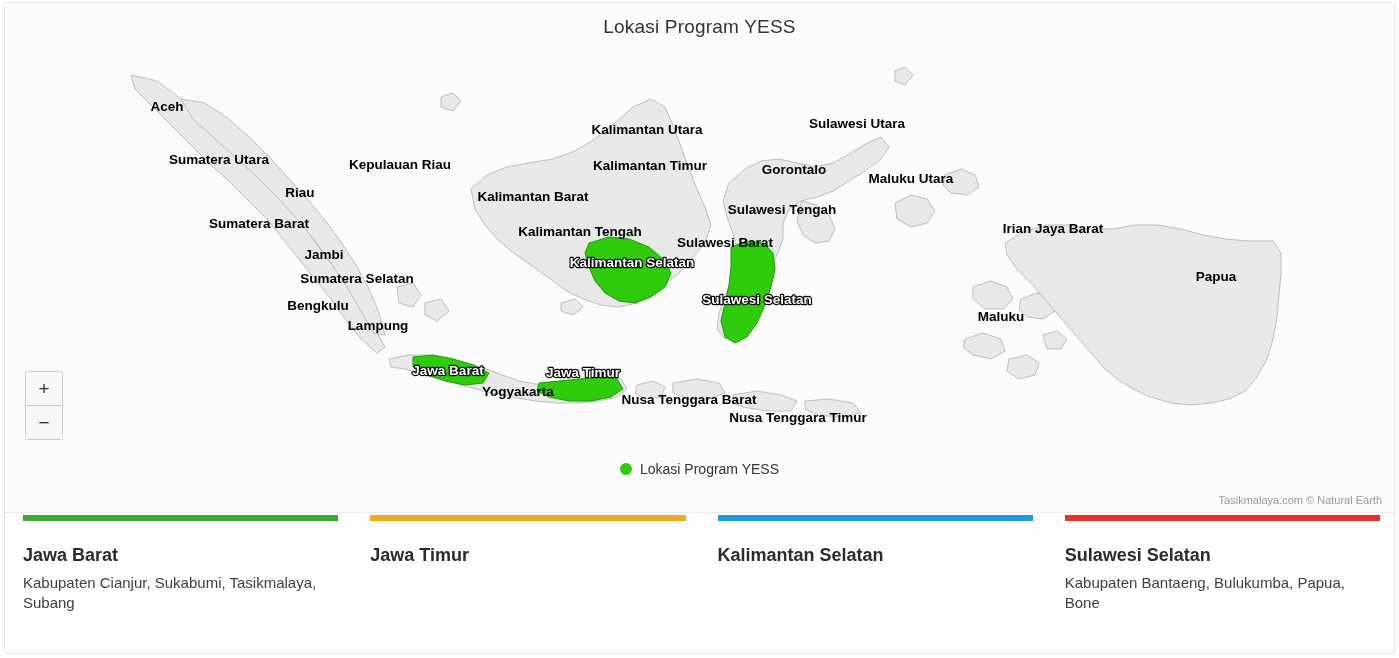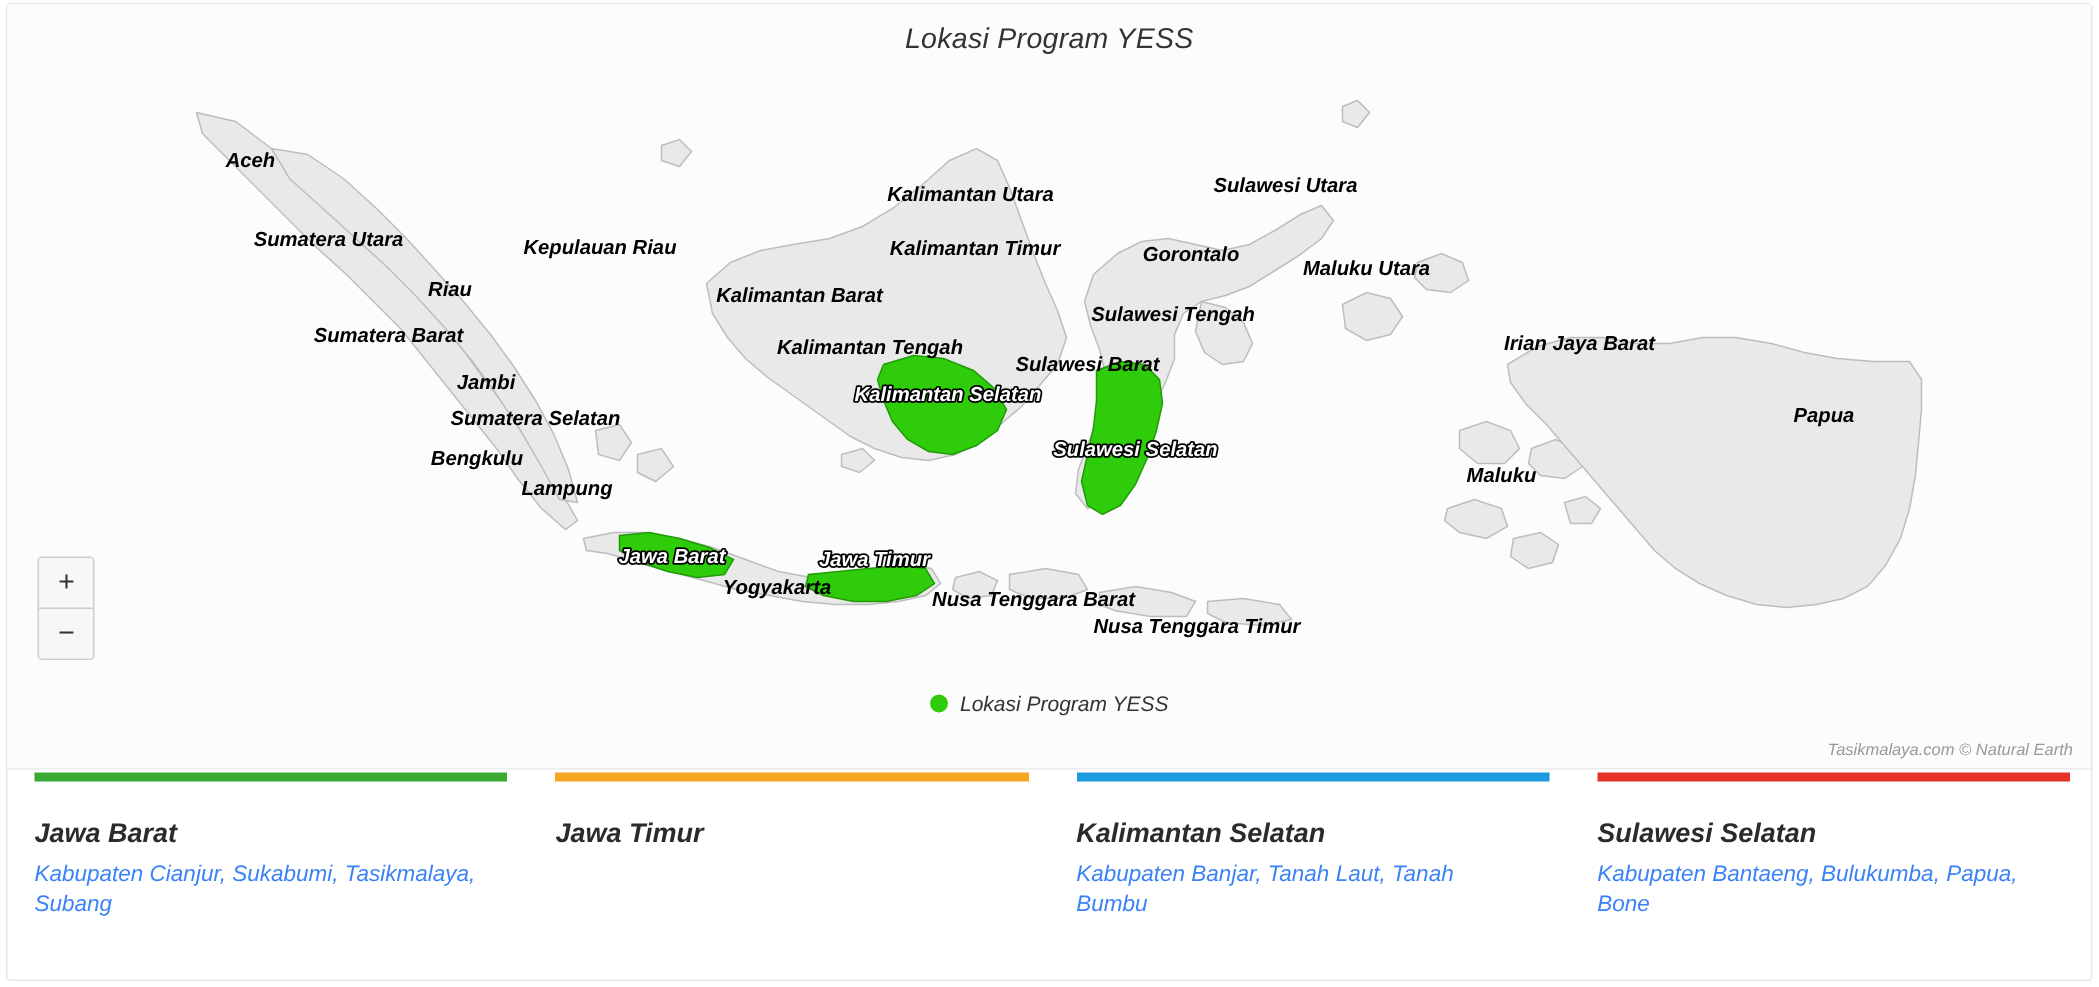--- a/index.html
+++ b/index.html
@@ -10,21 +10,20 @@
   body {
     font-family: "Liberation Sans", sans-serif;
   }
   .page {
     position: relative;
     width: 1399px;
     height: 658px;
     box-sizing: border-box;
     background: #ffffff;
     overflow: hidden;
-    font-style: italic;
   }
   .card {
     position: absolute;
     left: 4px;
     top: 2px;
     width: 1391px;
     height: 652px;
     box-sizing: border-box;
     border: 1px solid #e6e6e6;
     border-radius: 3px;
@@ -139,21 +138,21 @@
   }
   .info-title {
     margin-top: 24px;
     font-size: 18px;
     font-weight: bold;
     color: #2b2b2b;
   }
   .info-sub {
     margin-top: 7px;
     font-size: 15px;
-    color: #3b82f6;
+    color: #404040;
     line-height: 1.35;
     max-width: 300px;
   }
 </style>
 </head>
 <body>
 
 <div class="page">
   <div class="card">
 
@@ -259,21 +258,20 @@
         <div class="info-title">Jawa Barat</div>
         <div class="info-sub">Kabupaten Cianjur, Sukabumi, Tasikmalaya, Subang</div>
       </div>
       <div class="info-card">
         <div class="info-bar" style="background: rgb(245, 166, 35);"></div>
         <div class="info-title">Jawa Timur</div>
       </div>
       <div class="info-card">
         <div class="info-bar" style="background: rgb(30, 154, 224);"></div>
         <div class="info-title">Kalimantan Selatan</div>
-        <div class="info-sub">Kabupaten Banjar, Tanah Laut, Tanah Bumbu</div>
       </div>
       <div class="info-card">
         <div class="info-bar" style="background: rgb(230, 51, 41);"></div>
         <div class="info-title">Sulawesi Selatan</div>
         <div class="info-sub">Kabupaten Bantaeng, Bulukumba, Papua, Bone</div>
       </div>
     </div>
 
   </div>
 </div>

